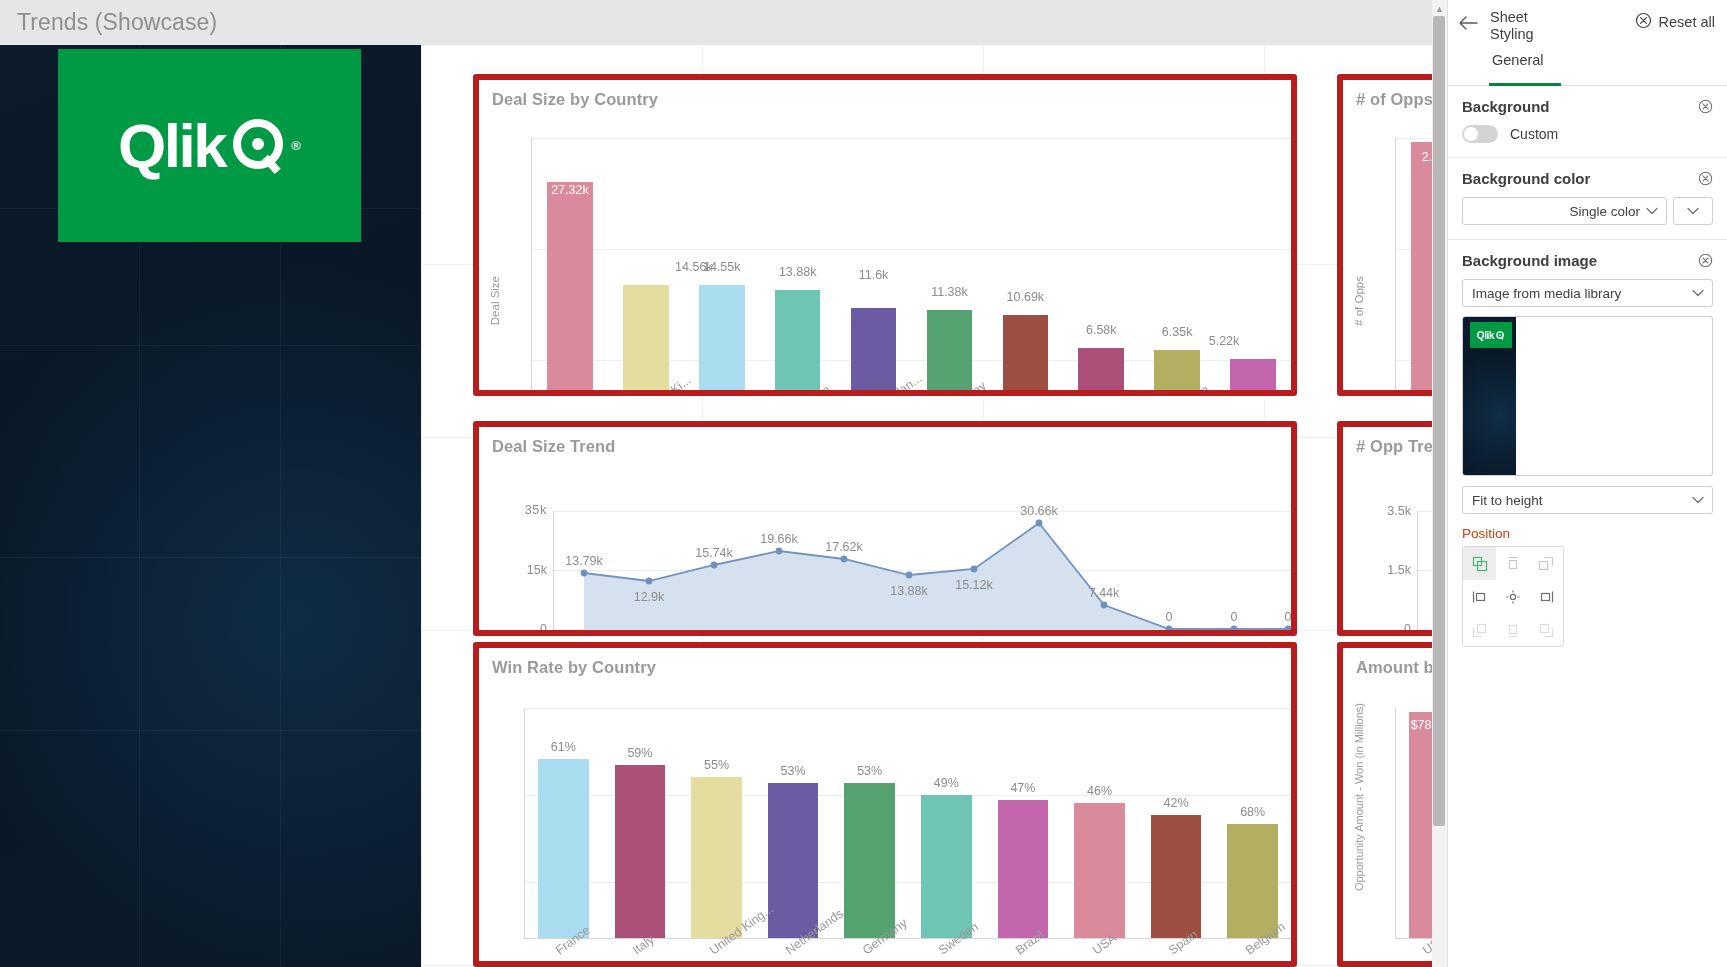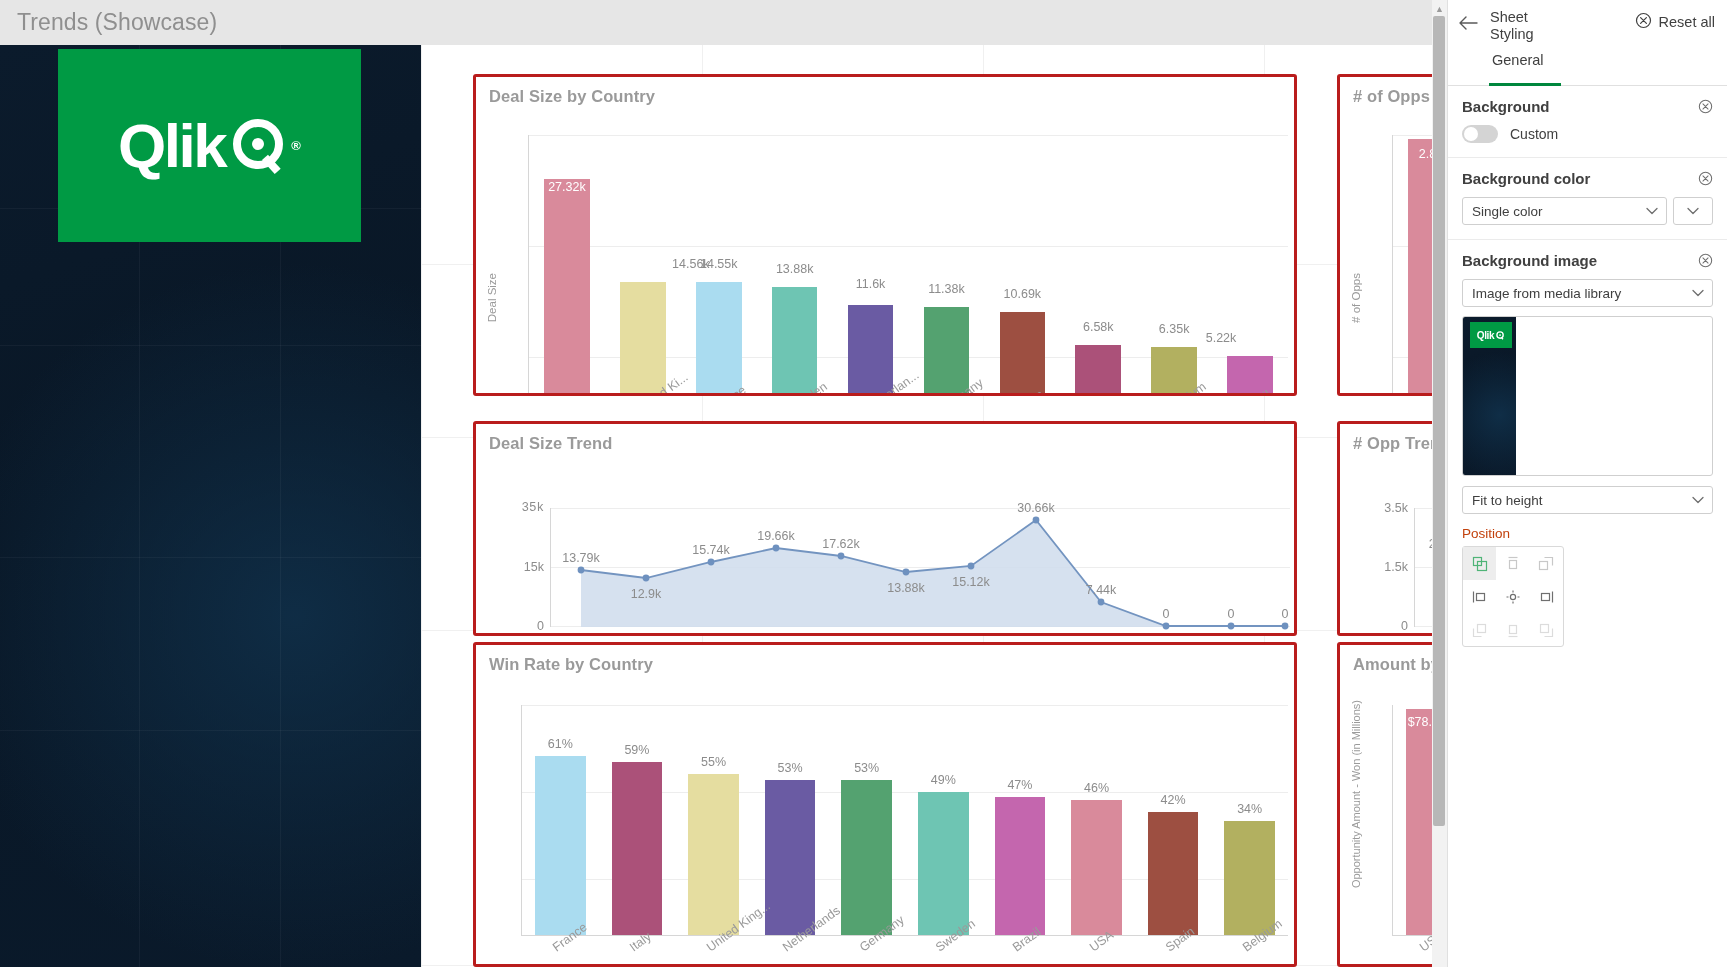--- a/index.html
+++ b/index.html
@@ -51,21 +51,21 @@
 
   
   .sheet-grid { position: absolute; inset: 0; pointer-events: none; }
   .sheet-grid i {
     position: absolute; background: #f0f0f0;
   }
 
   
   .card {
     position: absolute; background: #ffffff;
-    border: 3px solid #b91c1c; border-radius: 3px;
+    border: 6px solid #b91c1c; border-radius: 3px;
     overflow: hidden;
   }
   .card-title {
     font-size: 16.5px; font-weight: 700; color: #9a9a9a;
     padding: 10px 0 0 13px; letter-spacing: .1px; white-space: nowrap;
   }
   .axis-title {
     position: absolute; color: #9a9a9a; font-size: 11.5px;
     writing-mode: vertical-rl; transform: rotate(180deg);
     white-space: nowrap;
@@ -156,21 +156,21 @@
     position: relative; height: 28px; border: 1px solid #cfcfcf; border-radius: 3px;
     background: #fff; display: flex; align-items: center; padding: 0 26px 0 9px;
     color: #404040; font-size: 13.5px; cursor: pointer; white-space: nowrap;
     overflow: hidden;
   }
   .select .chev {
     position: absolute; right: 8px; top: 50%; transform: translateY(-50%);
     color: #6f6f6f; line-height: 0;
   }
   .select-row { display: flex; gap: 6px; }
-  .select-row .select.main { flex: 1 1 auto; }
+  .select-row .select.main { flex: 1 1 auto; justify-content: flex-end; }
   .select-row .select.swatch { flex: 0 0 40px; padding: 0; justify-content: center; }
 
   .img-preview {
     margin-top: 9px; height: 160px; border: 1px solid #cfcfcf; border-radius: 3px;
     background: #fff; overflow: hidden; position: relative;
   }
   .img-preview .thumb {
     position: absolute; left: 0; top: 0; width: 53px; height: 158px;
     background:
       radial-gradient(circle at 70% 62%, rgba(16,48,74,.9) 0%, rgba(8,22,40,0) 60%),
@@ -250,21 +250,21 @@
 
         <div class="bar" style="left: 15.18px; width: 45.54px; height: 218.56px; bottom: 1px; background: rgb(217, 138, 155);"></div>
             <div class="val-label inside" style="left: 37.95px; top: 51.44px;">27.32k</div>
             <div class="bar" style="left: 91.08px; width: 45.54px; height: 116.48px; bottom: 1px; background: rgb(229, 221, 160);"></div>
             <div class="val-label" style="left: 113.85px; top: 127.52px; margin-left: 48px;">14.56k</div>
             <div class="bar" style="left: 166.98px; width: 45.54px; height: 116.4px; bottom: 1px; background: rgb(170, 220, 240);"></div>
             <div class="val-label" style="left: 189.75px; top: 127.6px;">14.55k</div>
             <div class="bar" style="left: 242.88px; width: 45.54px; height: 111.04px; bottom: 1px; background: rgb(110, 197, 179);"></div>
             <div class="val-label" style="left: 265.65px; top: 132.96px;">13.88k</div>
             <div class="bar" style="left: 318.78px; width: 45.54px; height: 92.8px; bottom: 1px; background: rgb(106, 91, 163);"></div>
-            <div class="val-label" style="left: 341.55px; top: 148px;">11.6k</div>
+            <div class="val-label" style="left: 341.55px; top: 136px;">11.6k</div>
             <div class="bar" style="left: 394.68px; width: 45.54px; height: 91.04px; bottom: 1px; background: rgb(84, 162, 112);"></div>
             <div class="val-label" style="left: 417.45px; top: 152.96px;">11.38k</div>
             <div class="bar" style="left: 470.58px; width: 45.54px; height: 85.52px; bottom: 1px; background: rgb(157, 79, 65);"></div>
             <div class="val-label" style="left: 493.35px; top: 158.48px;">10.69k</div>
             <div class="bar" style="left: 546.48px; width: 45.54px; height: 52.64px; bottom: 1px; background: rgb(171, 81, 121);"></div>
             <div class="val-label" style="left: 569.25px; top: 191.36px;">6.58k</div>
             <div class="bar" style="left: 622.38px; width: 45.54px; height: 50.8px; bottom: 1px; background: rgb(178, 176, 96);"></div>
             <div class="val-label" style="left: 645.15px; top: 193.2px;">6.35k</div>
             <div class="bar" style="left: 698.28px; width: 45.54px; height: 41.76px; bottom: 1px; background: rgb(196, 102, 174);"></div>
             <div class="val-label" style="left: 692px; top: 202.24px; text-align: center;">5.22k</div>
@@ -347,21 +347,21 @@
             <div class="val-label" style="left: 344.7px; top: 63.7857px;">53%</div>
             <div class="bar" style="left: 396.022px; width: 50.556px; height: 143.5px; bottom: 1px; background: rgb(110, 197, 179);"></div>
             <div class="val-label" style="left: 421.3px; top: 75.5px;">49%</div>
             <div class="bar" style="left: 472.622px; width: 50.556px; height: 137.643px; bottom: 1px; background: rgb(196, 102, 174);"></div>
             <div class="val-label" style="left: 497.9px; top: 81.3571px;">47%</div>
             <div class="bar" style="left: 549.222px; width: 50.556px; height: 134.714px; bottom: 1px; background: rgb(217, 138, 155);"></div>
             <div class="val-label" style="left: 574.5px; top: 84.2857px;">46%</div>
             <div class="bar" style="left: 625.822px; width: 50.556px; height: 123px; bottom: 1px; background: rgb(157, 79, 65);"></div>
             <div class="val-label" style="left: 651.1px; top: 96px;">42%</div>
             <div class="bar" style="left: 702.422px; width: 50.556px; height: 114.214px; bottom: 1px; background: rgb(178, 176, 96);"></div>
-            <div class="val-label" style="left: 727.7px; top: 104.786px;">34%</div>
+            <div class="val-label" style="left: 727.7px; top: 104.786px;">68%</div>
           </div>
       <div class="xtick" style="left: 29.3px; top: 246px;">France</div>
           <div class="xtick" style="left: 105.9px; top: 246px;">Italy</div>
           <div class="xtick" style="left: 182.5px; top: 246px;">United King...</div>
           <div class="xtick" style="left: 259.1px; top: 246px;">Netherlands</div>
           <div class="xtick" style="left: 335.7px; top: 246px;">Germany</div>
           <div class="xtick" style="left: 412.3px; top: 246px;">Sweden</div>
           <div class="xtick" style="left: 488.9px; top: 246px;">Brazil</div>
           <div class="xtick" style="left: 565.5px; top: 246px;">USA</div>
           <div class="xtick" style="left: 642.1px; top: 246px;">Spain</div>

